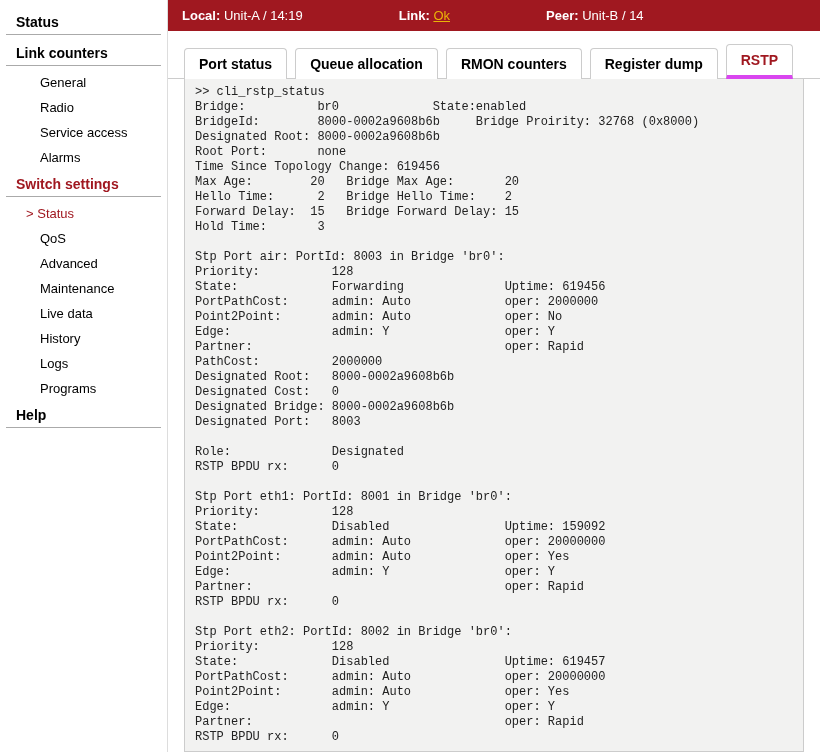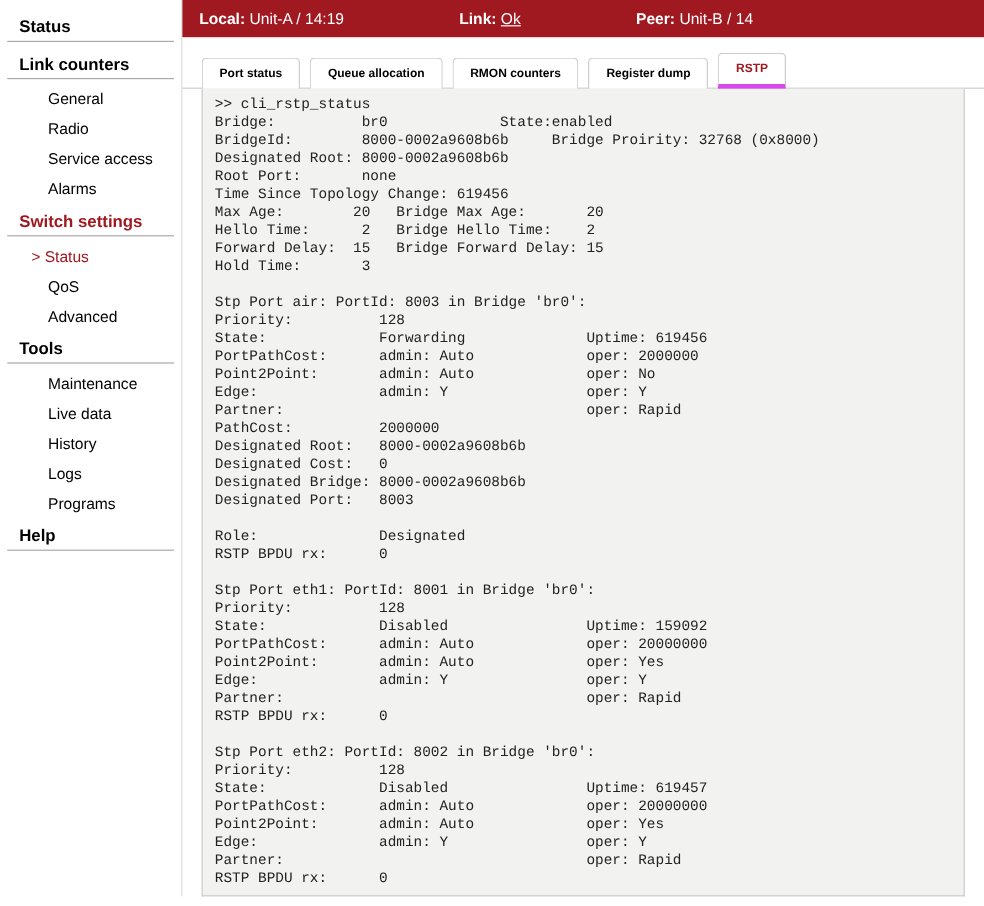--- a/index.html
+++ b/index.html
@@ -6,21 +6,21 @@
     body {
       font-family: Arial, Helvetica, sans-serif;
       font-size: 13px;
       background: #fff;
       width: 820px;
       height: 755px;
       overflow: hidden;
     }
     .wrap { display: flex; }
     .sidebar {
-      width: 152px;
+      width: 168px;
       background: #fff;
       border-right: 1px solid #ddd;
       padding: 8px 0;
     }
     .group-header {
       font-weight: bold;
       font-size: 14px;
       padding: 6px 10px 4px 10px;
       border-bottom: 1px solid #aaa;
       margin: 0 6px 4px 6px;
@@ -50,36 +50,36 @@
       background: #a01820;
       color: #fff;
       font-size: 13px;
       padding: 8px 14px;
       display: flex;
       gap: 96px;
       white-space: nowrap;
       overflow: hidden;
     }
     .topbar .lbl { font-weight: bold; }
-    .topbar a { color: #ffffff; text-decoration: underline; }
+    .topbar a { color: #eab308; text-decoration: underline; }
     .tabs {
       display: flex;
       align-items: flex-end;
       padding: 12px 16px 0 16px;
       border-bottom: 1px solid #ccc;
       gap: 8px;
     }
     .tab {
       padding: 7px 14px;
       border: 1px solid #ccc;
       border-bottom: none;
       border-radius: 4px 4px 0 0;
       background: #fff;
       font-weight: bold;
-      font-size: 10px;
+      font-size: 14px;
       cursor: pointer;
       position: relative;
       bottom: -1px;
     }
     .tab.active {
       color: #a01820;
       border-bottom: 4px solid #d946ef;
     }
     .console {
       margin: 0 16px;
@@ -103,21 +103,20 @@
       <div class="group-header">Status</div>
       <div class="group-header">Link counters</div>
       <div class="nav-item">General</div>
       <div class="nav-item">Radio</div>
       <div class="nav-item">Service access</div>
       <div class="nav-item">Alarms</div>
       <div class="group-header" style="color: rgb(160, 24, 32);">Switch settings</div>
       <div class="nav-item active">Status</div>
       <div class="nav-item">QoS</div>
       <div class="nav-item">Advanced</div>
-      <div class="group-header">Tools</div>
       <div class="nav-item">Maintenance</div>
       <div class="nav-item">Live data</div>
       <div class="nav-item">History</div>
       <div class="nav-item">Logs</div>
       <div class="nav-item">Programs</div>
       <div class="group-header">Help</div>
     </div>
 
   <div class="main">
     <div class="topbar">

